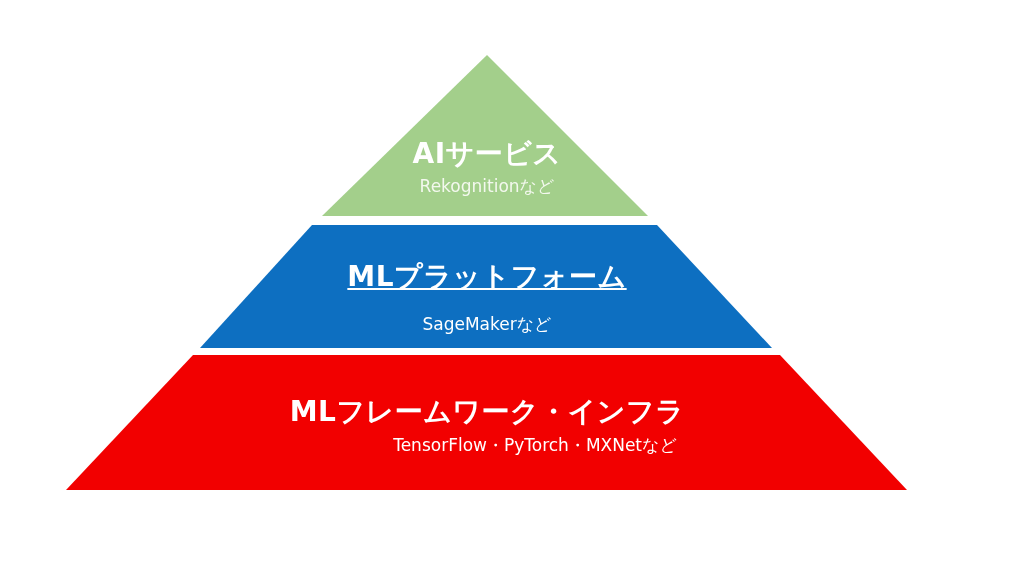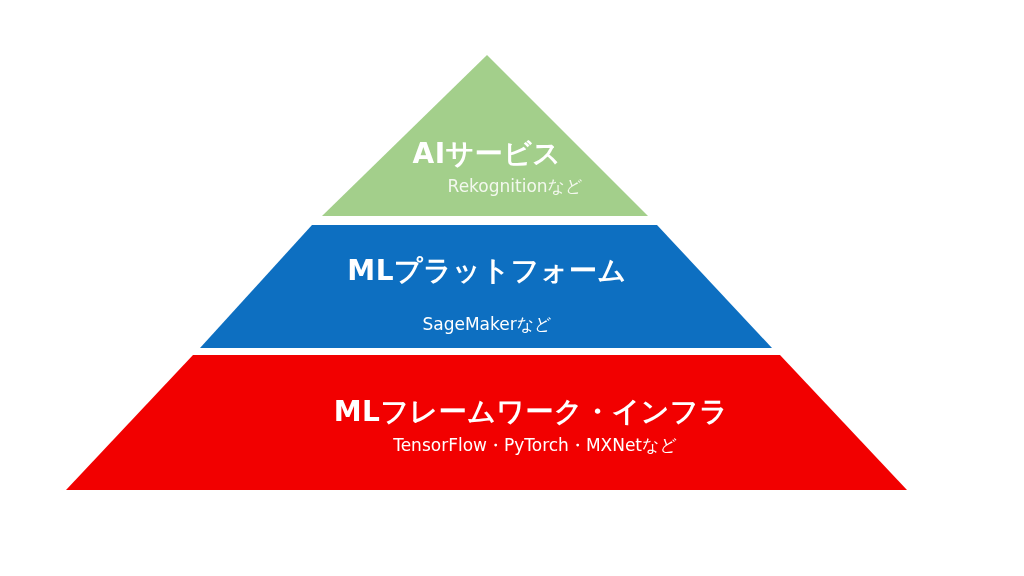--- a/index.html
+++ b/index.html
@@ -14,19 +14,19 @@
 </head>
 <body>
 
 <svg id="pyramid" viewBox="0 0 1024 576" xmlns="http://www.w3.org/2000/svg">
   <polygon id="tier0" points="487,55 648,216 322,216" fill="#a3cf8b"></polygon>
   <polygon id="tier1" points="312,225 657,225 772,348 200,348" fill="#0d6fc1"></polygon>
   <polygon id="tier2" points="193,355 780,355 907,490 66,490" fill="#f20000"></polygon>
 </svg>
 
 <div class="tier-label title t1" style="top:138px;">AIサービス</div>
-<div class="tier-label sub t1" style="top:176px; color:#f3f8ee;margin-left:28px;">Rekognitionなど</div>
+<div class="tier-label sub t1" style="top:176px; color:#f3f8ee;">Rekognitionなど</div>
 
-<div class="tier-label title t1" style="top:255px;">MLプラットフォーム</div>
+<div class="tier-label title t1" style="top:261px;text-decoration:underline;">MLプラットフォーム</div>
 <div class="tier-label sub t1" style="top:314px;">SageMakerなど</div>
 
-<div class="tier-label title t1" style="top:396px;margin-left:44px;">MLフレームワーク・インフラ</div>
+<div class="tier-label title t1" style="top:396px;">MLフレームワーク・インフラ</div>
 <div class="tier-label sub t1" style="top:435px;margin-left:48px;">TensorFlow・PyTorch・MXNetなど</div>
 
 </body></html>

